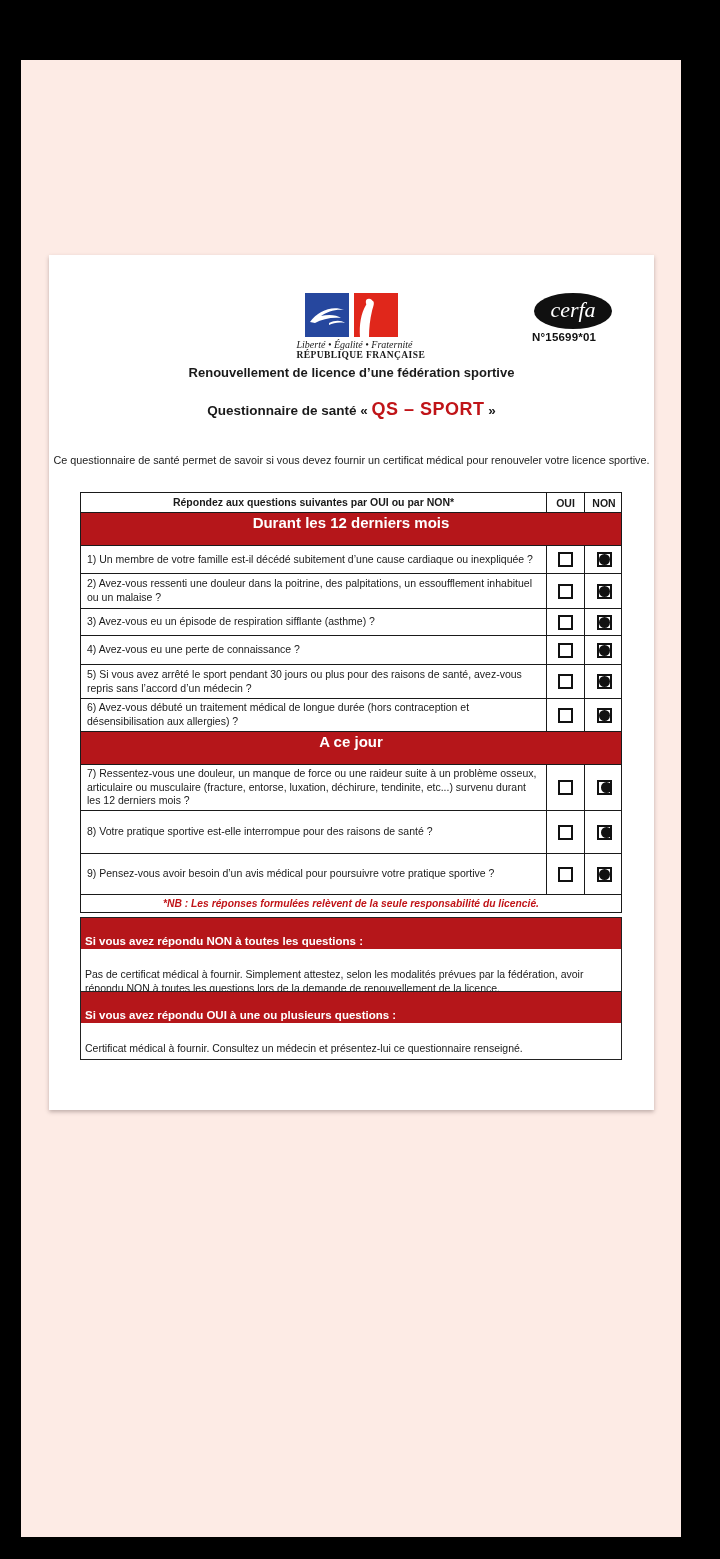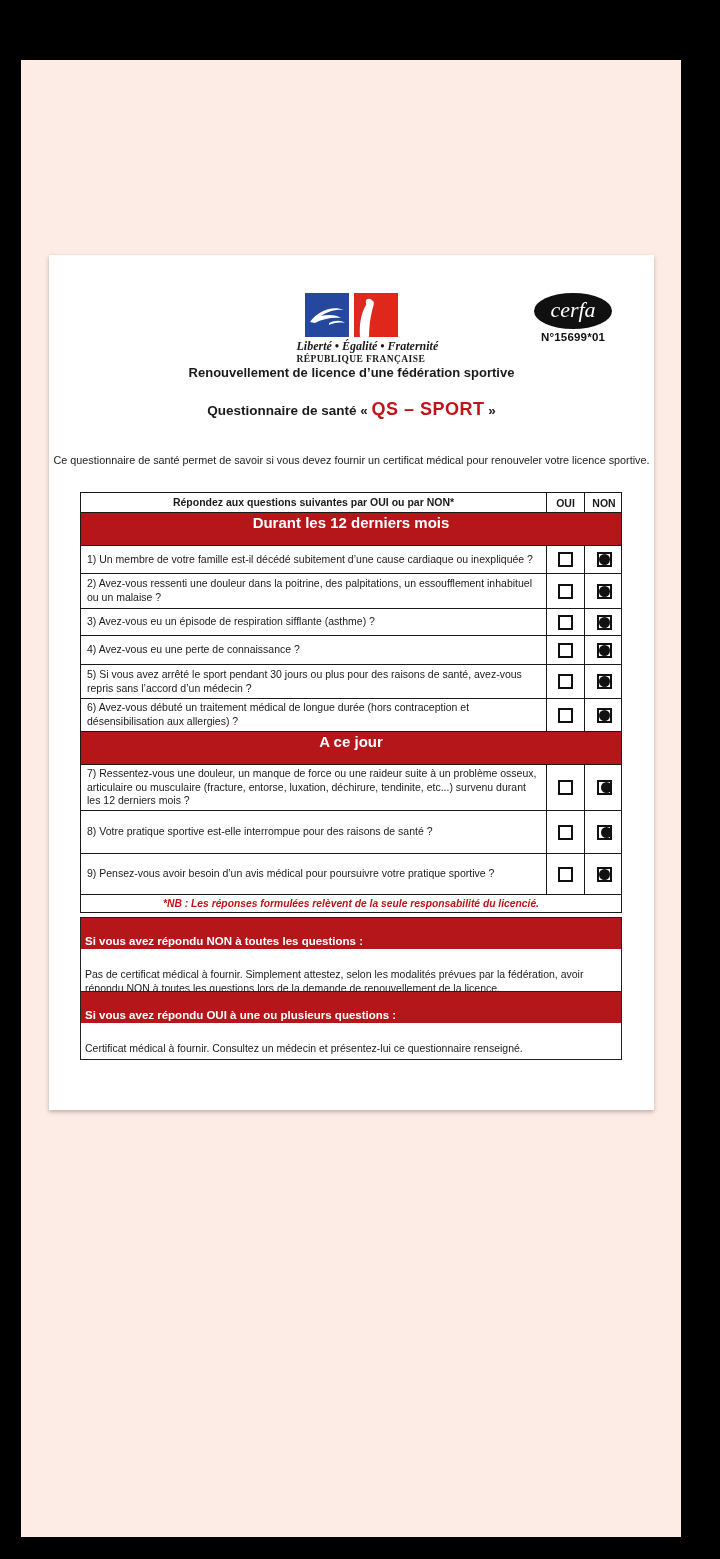--- a/index.html
+++ b/index.html
@@ -8,24 +8,24 @@
   .stage { position:absolute; left:21px; top:60px; width:660px; height:1477px;
     background:#fdebe5; }
   .sheet { position:absolute; left:28px; top:195px; width:605px; height:855px;
     background:#ffffff; box-shadow:0 2px 4px rgba(80,60,60,.35); }
 
   
   .marianne { position:absolute; left:50%; transform:translateX(-50%); top:38px;
     width:110px; text-align:center; }
   .flag { display:flex; justify-content:center; gap:5px; margin-bottom:2px; }
   .motto { font-family:"Liberation Serif","DejaVu Serif",serif; font-style:italic;
-    font-weight:bold; font-size:12px; color:#1a1a1a; white-space:nowrap; }
+    font-weight:normal; font-size:10px; color:#1a1a1a; white-space:nowrap; }
   .rf-name { font-family:"Liberation Serif","DejaVu Serif",serif; font-weight:bold;
     font-size:9.5px; color:#1a1a1a; letter-spacing:.4px; white-space:nowrap; }
-  .cerfa { position:absolute; right:40px; top:38px; width:82px; text-align:center; }
+  .cerfa { position:absolute; right:40px; top:38px; width:82px; }
   .cerfa-oval { width:78px; height:36px; background:#101010; border-radius:50%;
     display:flex; align-items:center; justify-content:center; margin:0 auto; }
   .cerfa-word { font-family:"Liberation Serif","DejaVu Serif",serif; font-style:italic;
     color:#fff; font-size:22px; line-height:1; padding-bottom:2px; }
   .cerfa-num { font-size:11.5px; font-weight:bold; color:#111; margin-top:2px;
     letter-spacing:.2px; }
 
   
   .title1 { position:absolute; top:110px; width:100%; text-align:center;
     font-size:13px; font-weight:bold; color:#1a1a1a; }

